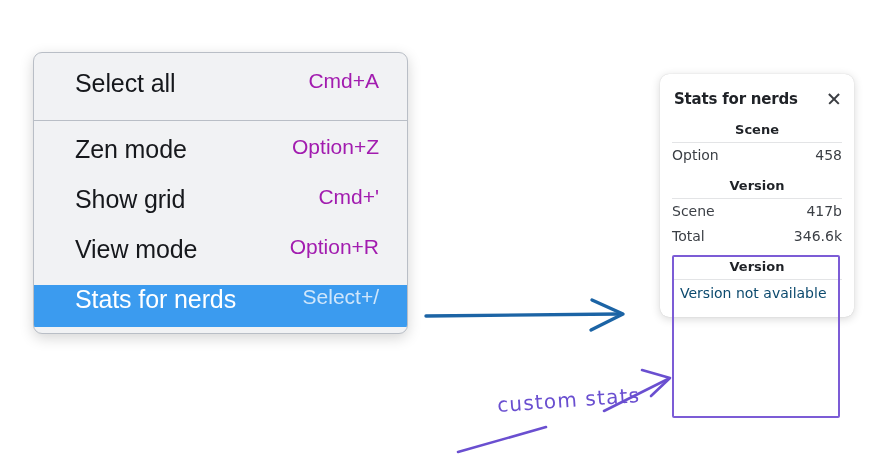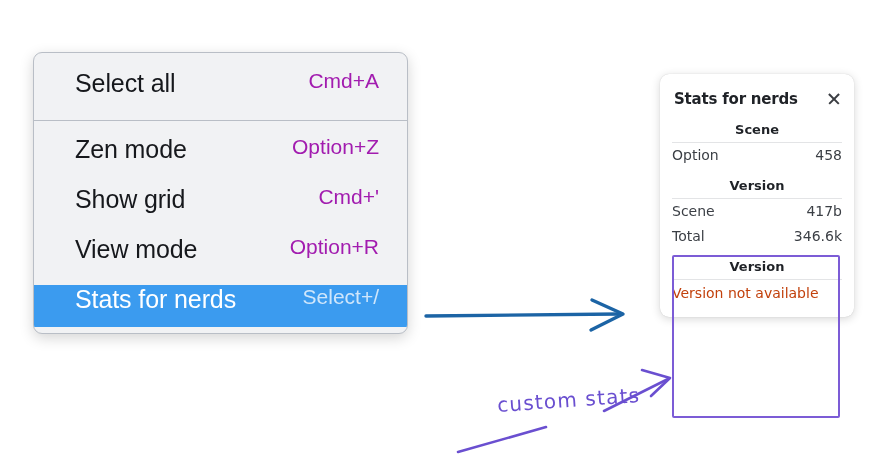--- a/index.html
+++ b/index.html
@@ -124,23 +124,23 @@
     justify-content: space-between;
     align-items: center;
     padding: 2px 12px;
     font-size: 14px;
     color: #3b3f45;
     line-height: 21px;
   }
   .stat-row .k { white-space: nowrap; }
   .stat-row .v { white-space: nowrap; }
   .stat-single {
-    padding: 3px 12px;
+    padding: 3px 20px;
     font-size: 14px;
-    color: #c2410c;
+    color: #0c4a6e;
     line-height: 21px;
   }
 
   
   #custom-box {
     position: absolute;
     left: 12px;
     right: 14px;
     top: 181px;
     height: 159px;

